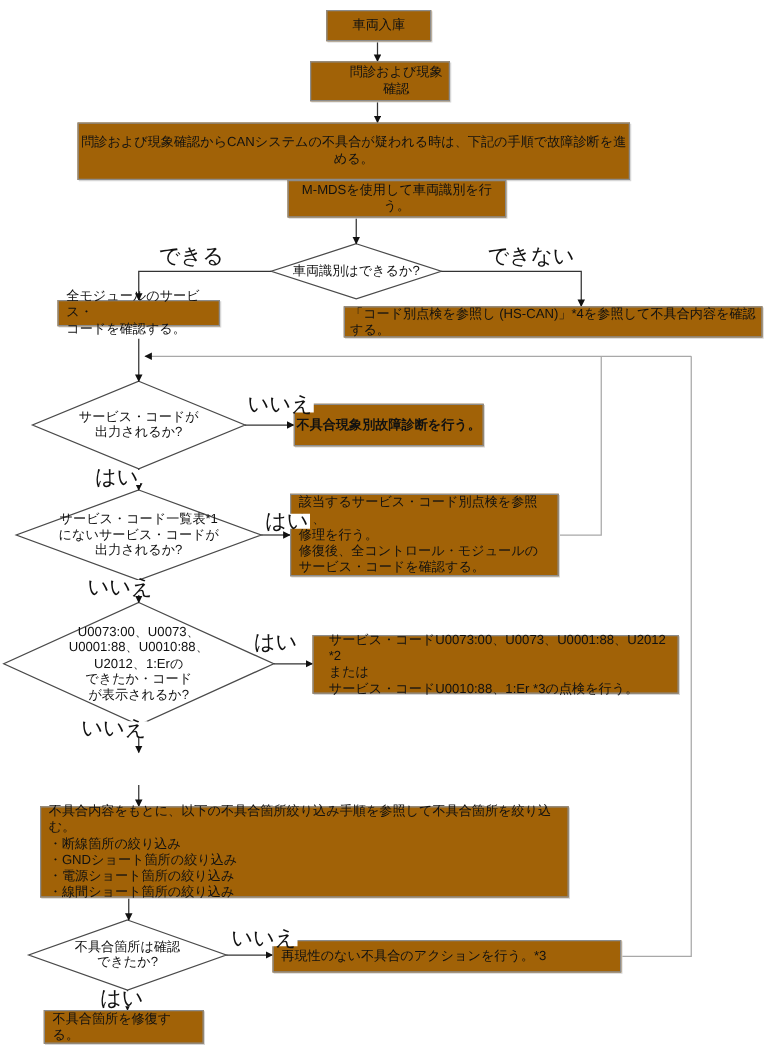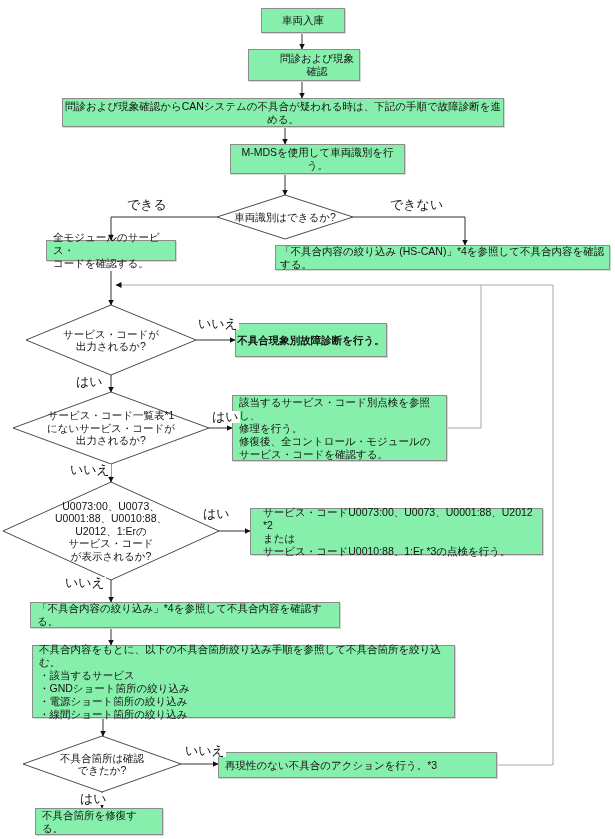--- a/index.html
+++ b/index.html
@@ -2,32 +2,32 @@
 <html><head>
 <meta charset="utf-8">
 <style>
   html,body{margin:0;padding:0;background:#fff;}
   #stage{
     position:relative;width:615px;height:839px;background:#ffffff;overflow:hidden;
     font-family:"Liberation Sans","DejaVu Sans",sans-serif;color:#111;
   }
   #wires{position:absolute;left:0;top:0;width:615px;height:839px;z-index:0;}
   .box{
-    position:absolute;background:#86efac;border:1px solid #8c8c8c;
+    position:absolute;background:#a16207;border:1px solid #8c8c8c;
     box-sizing:border-box;z-index:2;font-size:10.5px;line-height:13px;
     white-space:pre-line;box-shadow:1px 1px 0 #d6d6d6;
   }
   .center{display:flex;align-items:center;justify-content:center;text-align:center;}
   .leftpad{display:flex;align-items:center;padding:2px 6px;text-align:left;}
   .dtext{
     position:absolute;z-index:2;display:flex;align-items:center;justify-content:center;
     text-align:center;white-space:pre-line;font-size:10.5px;line-height:12.5px;
     pointer-events:none;
   }
-  .lbl{position:absolute;z-index:3;font-size:13px;line-height:12px;background:#fff;padding:0 1px;}
+  .lbl{position:absolute;z-index:3;font-size:17px;line-height:12px;background:#fff;padding:0 1px;}
 </style>
 </head>
 <body>
 
 <div id="stage">
 
   <svg id="wires" width="615" height="839" viewBox="0 0 615 839" xmlns="http://www.w3.org/2000/svg">
     <defs>
       <marker id="ah" markerWidth="8" markerHeight="8" refX="5.5" refY="3" orient="auto">
         <path d="M0,0 L6,3 L0,6 Z" fill="#111"></path>
@@ -60,62 +60,61 @@
     <polyline points="103,718 103,736" fill="none" stroke="#333" stroke-width="1" marker-end="url(#ah)"></polyline>
     <polyline points="181,764 218,764" fill="none" stroke="#333" stroke-width="1" marker-end="url(#ah)"></polyline>
     <polyline points="102,792 102,808" fill="none" stroke="#333" stroke-width="1" marker-end="url(#ah)"></polyline>
     <polyline points="219,531 250,531" fill="none" stroke="#333" stroke-width="1" marker-end="url(#ah)"></polyline>
   </svg>
 
   <div class="box center" style="left:261px;top:8px;width:84px;height:25px;">車両入庫</div>
 
   <div class="box center" style="left:248px;top:49px;width:112px;height:32px;padding-left:26px;">問診および現象確認</div>
 
-  <div class="box center" style="left:62px;top:98px;width:442px;height:29px;">問診および現象確認からCANシステムの不具合が疑われる時は、下記の手順で故障診断を進める。</div>
+  <div class="box center" style="left:62px;top:98px;width:442px;height:46px;">問診および現象確認からCANシステムの不具合が疑われる時は、下記の手順で故障診断を進める。</div>
 
   <div class="box center" style="left:198px;top:144px;width:175px;height:30px;margin-left:32px;">M-MDSを使用して車両識別を行う。</div>
 
   <div class="box leftpad" style="left:46px;top:240px;width:130px;height:21px;">全モジュールのサービス・
 コードを確認する。</div>
 
-  <div class="box leftpad" style="left:275px;top:245px;width:335px;height:25px;padding:2px 4px;">「不具合内容の絞り込み (HS-CAN)」*4を参照して不具合内容を確認する。</div>
+  <div class="box leftpad" style="left:275px;top:245px;width:335px;height:25px;padding:2px 4px;">「コード別点検を参照し (HS-CAN)」*4を参照して不具合内容を確認する。</div>
 
   <div class="box center" style="left:235px;top:323px;width:152px;height:34px;font-weight:bold;">不具合現象別故障診断を行う。</div>
 
   <div class="box leftpad" style="left:232px;top:395px;width:215px;height:66px;">該当するサービス・コード別点検を参照し、
 修理を行う。
 修復後、全コントロール・モジュールの
 サービス・コードを確認する。</div>
 
   <div class="box leftpad" style="left:250px;top:508px;width:293px;height:47px;padding-left:12px;">サービス・コードU0073:00、U0073、U0001:88、U2012 *2
 または
 サービス・コードU0010:88、1:Er *3の点検を行う。</div>
 
-  <div class="box leftpad" style="left:30px;top:602px;width:310px;height:26px;">「不具合内容の絞り込み」*4を参照して不具合内容を確認する。</div>
 
   <div class="box leftpad" style="left:32px;top:645px;width:423px;height:73px;">不具合内容をもとに、以下の不具合箇所絞り込み手順を参照して不具合箇所を絞り込む。
-・該当するサービス
+・断線箇所の絞り込み
 ・GNDショート箇所の絞り込み
 ・電源ショート箇所の絞り込み
 ・線間ショート箇所の絞り込み</div>
 
   <div class="box leftpad" style="left:218px;top:752px;width:279px;height:26px;">再現性のない不具合のアクションを行う。*3</div>
 
   <div class="box leftpad" style="left:35px;top:808px;width:128px;height:27px;">不具合箇所を修復する。</div>
 
   <div class="dtext" style="left:217px;top:195px;width:136px;height:44px;">車両識別はできるか?</div>
   <div class="dtext" style="left:26px;top:305px;width:170px;height:70px;">サービス・コードが
 出力されるか?</div>
   <div class="dtext" style="left:13px;top:392px;width:196px;height:72px;">サービス・コード一覧表*1
 にないサービス・コードが
 出力されるか?</div>
   <div class="dtext" style="left:3px;top:482px;width:216px;height:98px;">U0073:00、U0073、
 U0001:88、U0010:88、
 U2012、1:Erの
-サービス・コード
+できたか・コード
 が表示されるか?</div>
   <div class="dtext" style="left:23px;top:736px;width:158px;height:56px;">不具合箇所は確認
 できたか?</div>
 
   <span class="lbl" style="left:126px;top:199px;">できる</span>
   <span class="lbl" style="left:389px;top:199px;">できない</span>
   <span class="lbl" style="left:197px;top:318px;">いいえ</span>
   <span class="lbl" style="left:75px;top:376px;">はい</span>
   <span class="lbl" style="left:211px;top:411px;">はい</span>
   <span class="lbl" style="left:69px;top:464px;">いいえ</span>

